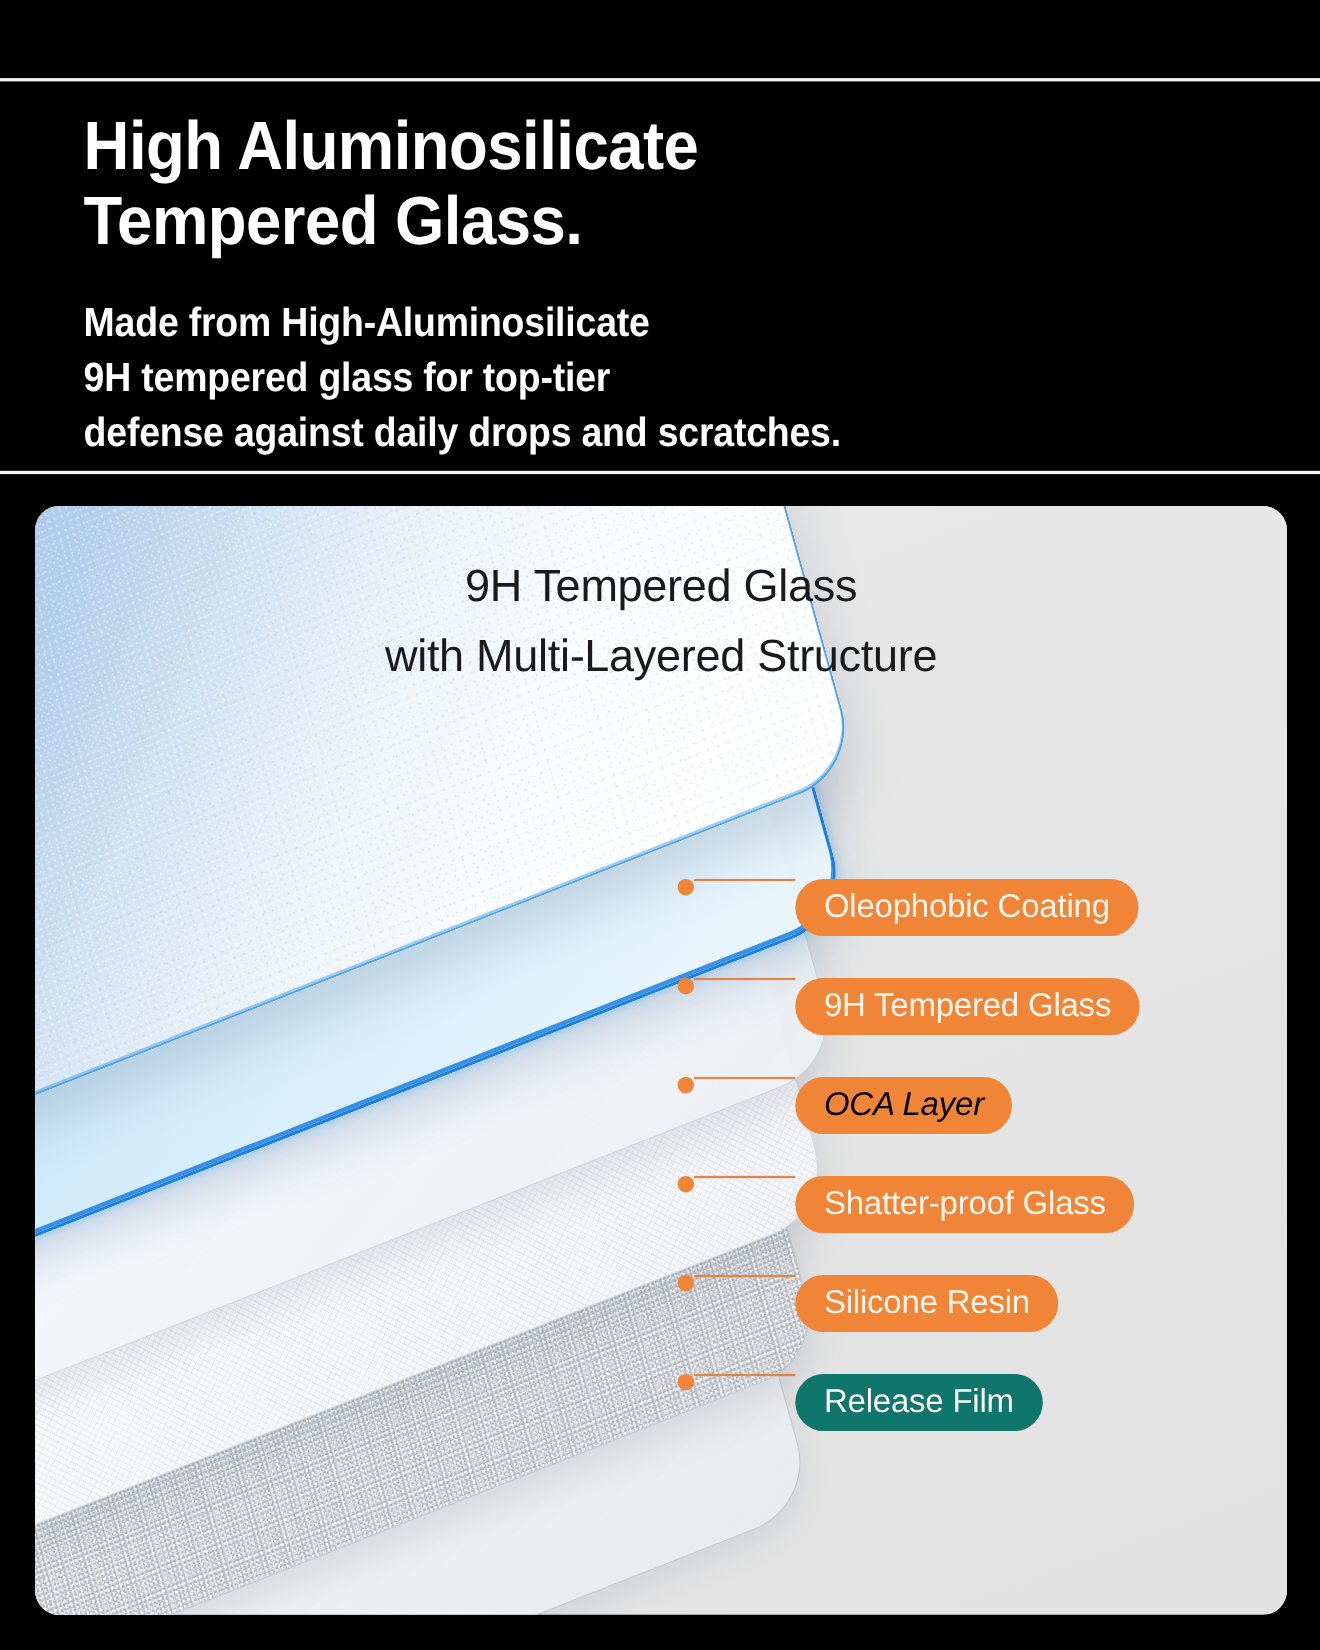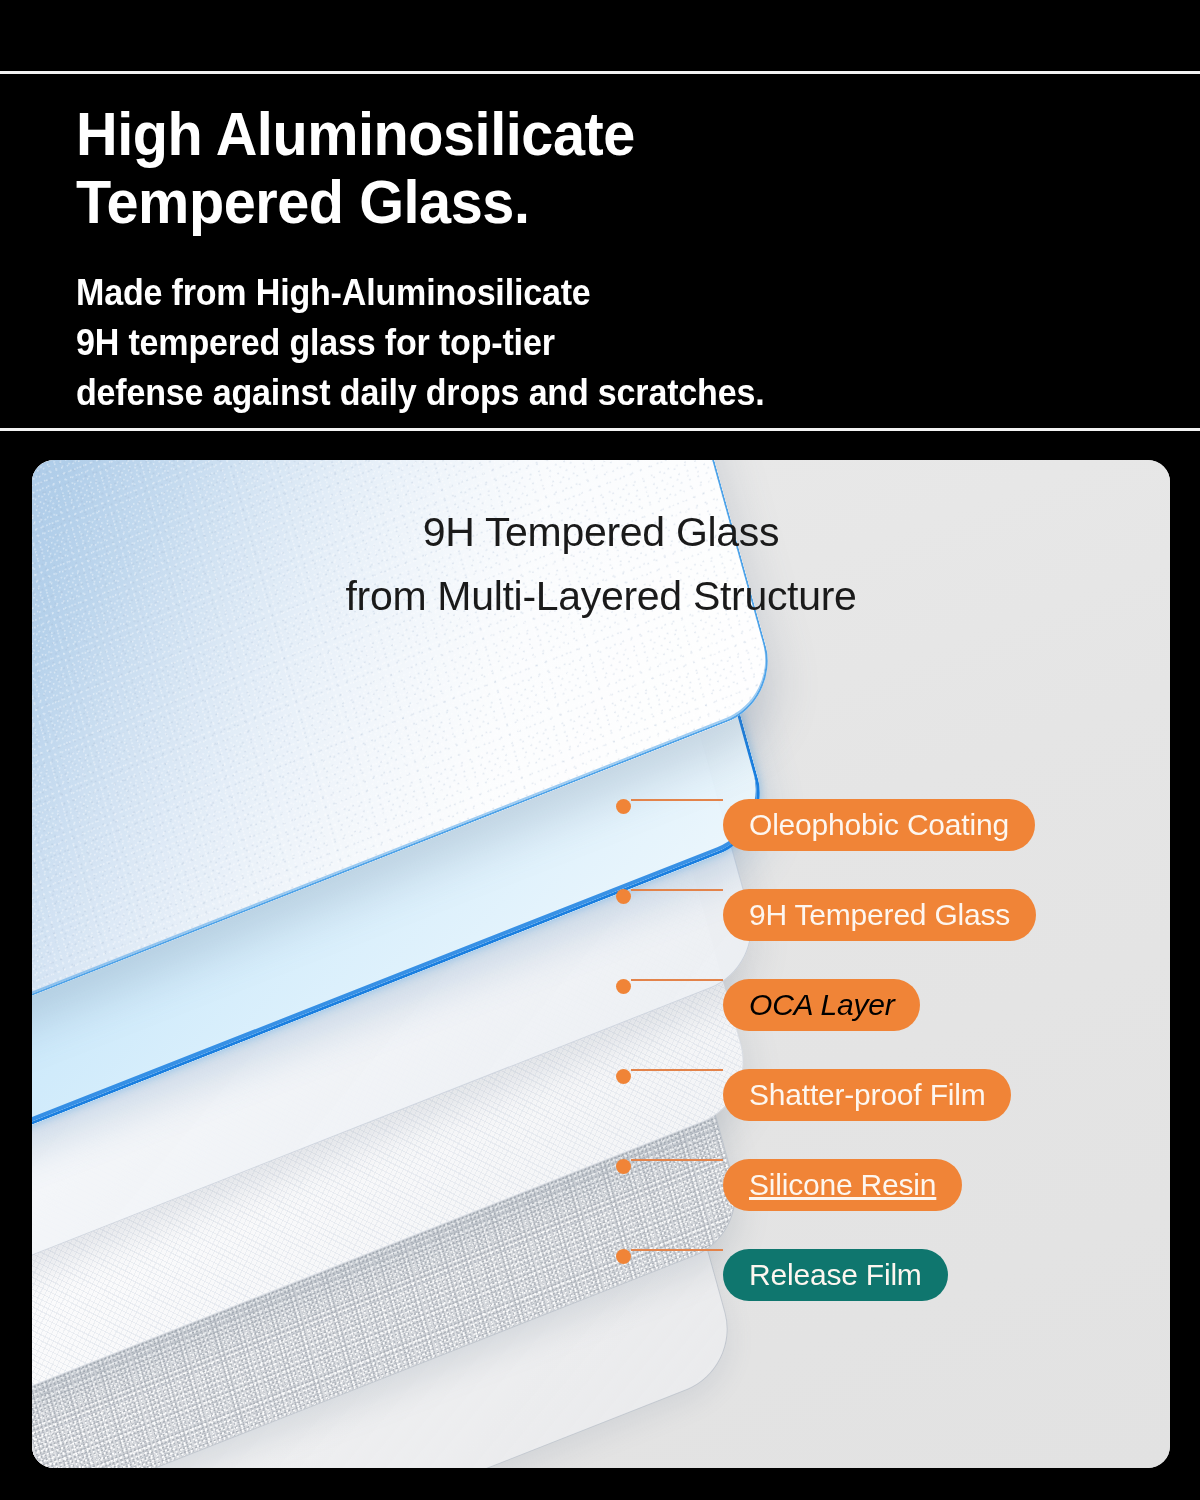--- a/index.html
+++ b/index.html
@@ -380,21 +380,21 @@
       <div class="sheet-inner">
         <div class="frost"></div>
         <div id="oleo-edge"></div>
       </div>
     </div>
 
   </div>
 
   <div id="card-title" style="color: rgb(26, 26, 26);">
     <span class="ct-line">9H Tempered Glass</span>
-    <span class="ct-line">from Multi-Layered Structure</span>
+    <span class="ct-line">with Multi-Layered Structure</span>
   </div>
 
   <div id="callouts">
 
     <div class="callout" style="left: 584px; top: 339px;">
       <span class="callout-dot" style="background: rgb(240, 132, 55);"></span>
       <span class="callout-line" style="width: 92px; background: rgb(227, 131, 74);"></span>
       <span class="callout-pill" style="background: rgb(240, 132, 55); color: rgb(253, 246, 239);">Oleophobic Coating</span>
     </div>
 
@@ -406,27 +406,27 @@
 
     <div class="callout" style="left: 584px; top: 519px;">
       <span class="callout-dot" style="background: rgb(240, 132, 55);"></span>
       <span class="callout-line" style="width: 92px; background: rgb(227, 131, 74);"></span>
       <span class="callout-pill" style="background: rgb(240, 132, 55); color: #000000; font-style: italic;">OCA Layer</span>
     </div>
 
     <div class="callout" style="left: 584px; top: 609px;">
       <span class="callout-dot" style="background: rgb(240, 132, 55);"></span>
       <span class="callout-line" style="width: 92px; background: rgb(227, 131, 74);"></span>
-      <span class="callout-pill" style="background: rgb(240, 132, 55); color: rgb(253, 246, 239);">Shatter-proof Film</span>
+      <span class="callout-pill" style="background: rgb(240, 132, 55); color: rgb(253, 246, 239);">Shatter-proof Glass</span>
     </div>
 
     <div class="callout" style="left: 584px; top: 699px;">
       <span class="callout-dot" style="background: rgb(240, 132, 55);"></span>
       <span class="callout-line" style="width: 92px; background: rgb(227, 131, 74);"></span>
-      <span class="callout-pill" style="background: rgb(240, 132, 55); color: rgb(253, 246, 239); text-decoration: underline;">Silicone Resin</span>
+      <span class="callout-pill" style="background: rgb(240, 132, 55); color: rgb(253, 246, 239);">Silicone Resin</span>
     </div>
 
     <div class="callout" style="left: 584px; top: 789px;">
       <span class="callout-dot" style="background: rgb(240, 132, 55);"></span>
       <span class="callout-line" style="width: 92px; background: rgb(227, 131, 74);"></span>
       <span class="callout-pill" style="background: #0f766e; color: rgb(253, 246, 239);">Release Film</span>
     </div>
 
   </div>
 </div>

